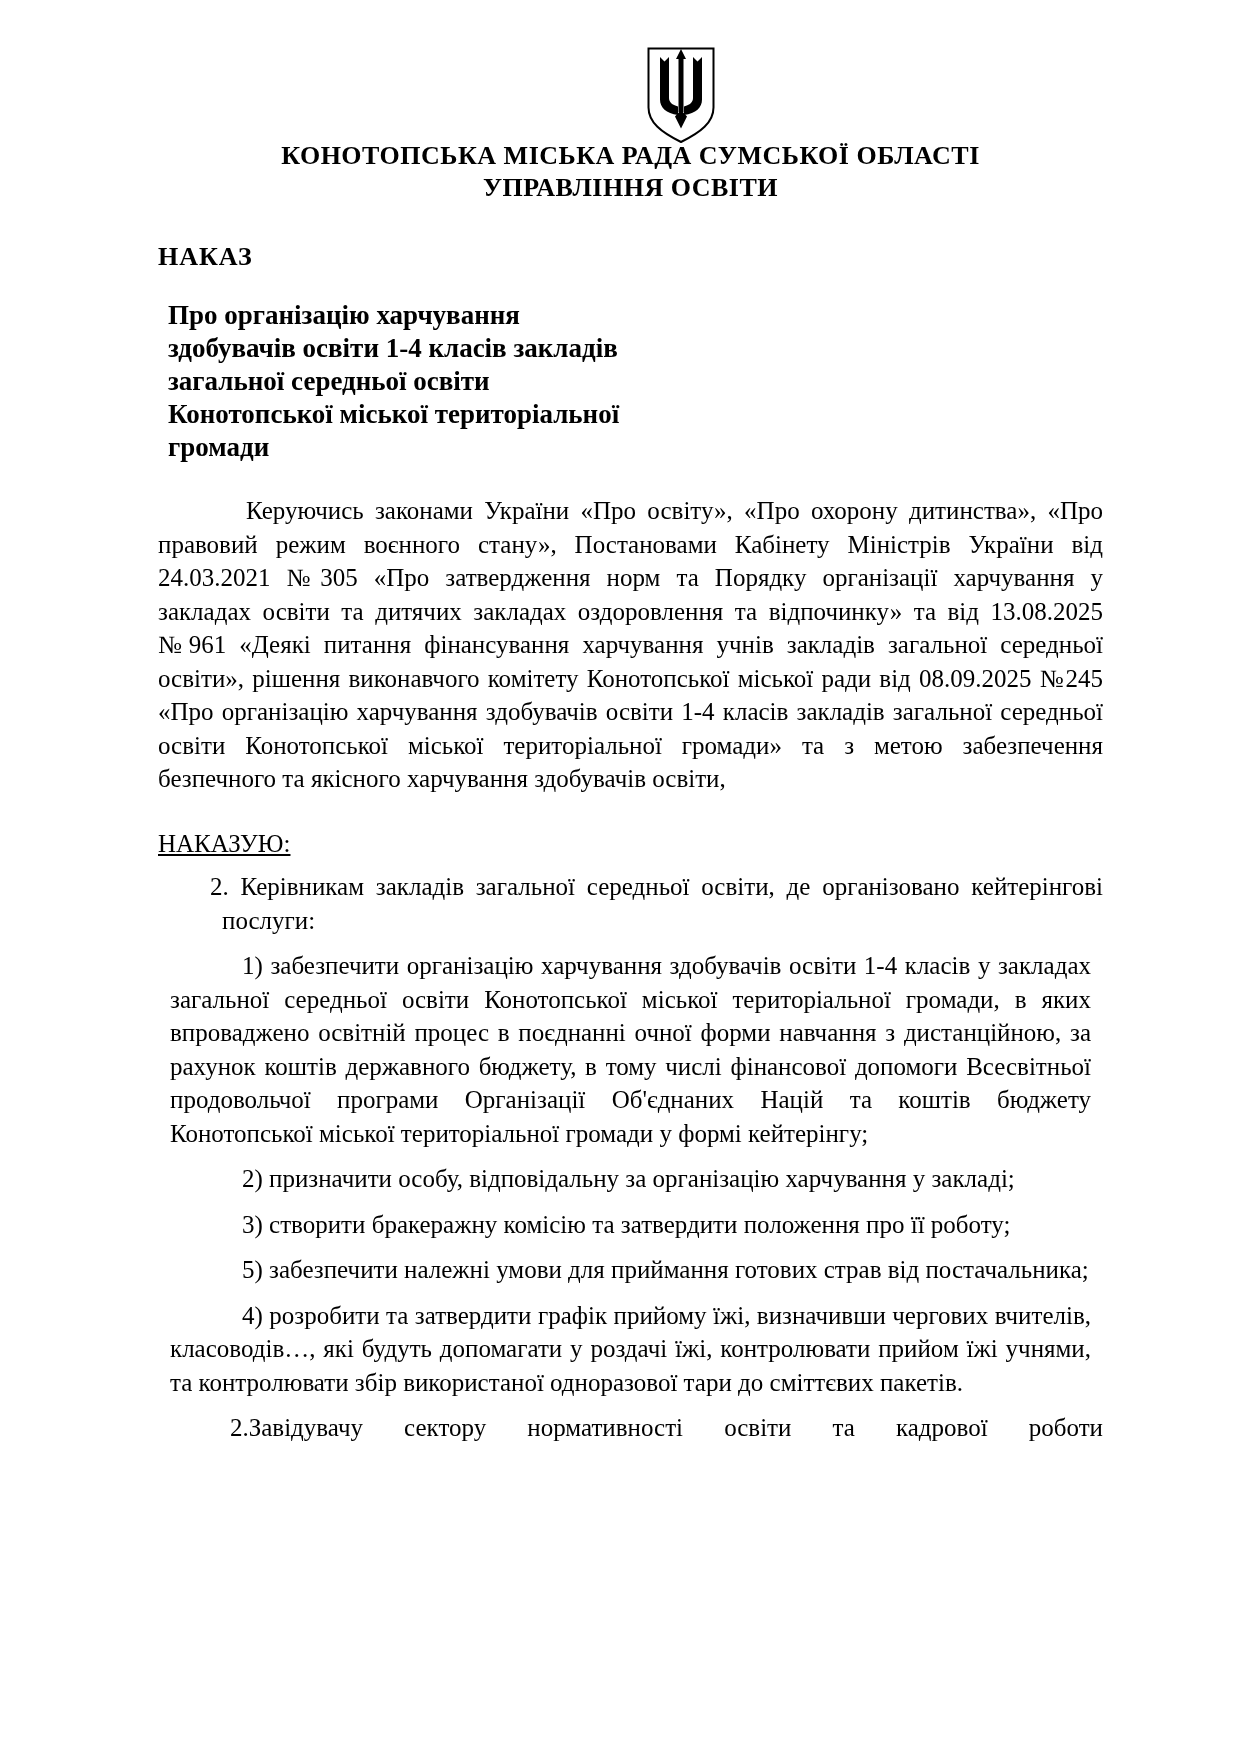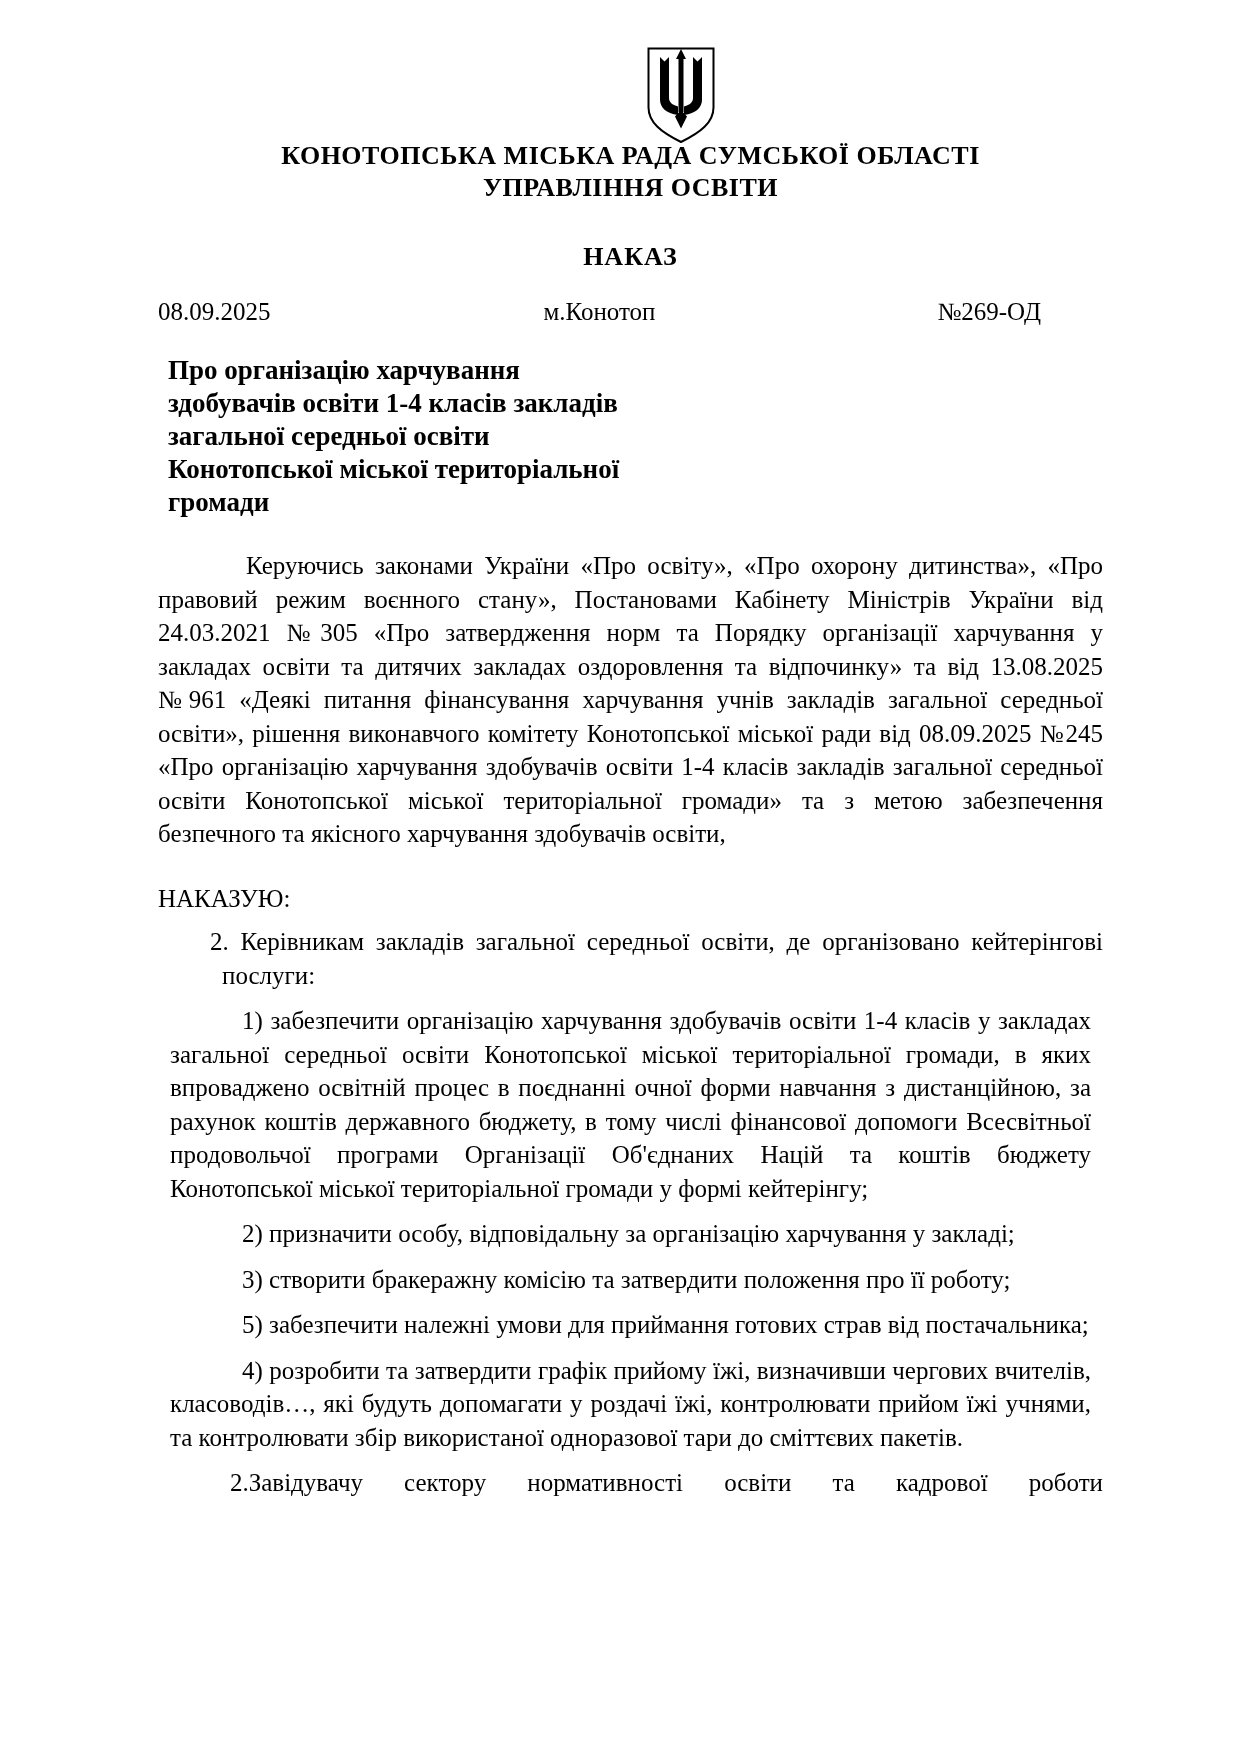--- a/index.html
+++ b/index.html
@@ -27,21 +27,20 @@
     margin:0;
     text-align:center;
     font-weight:bold;
     font-size:26px;
     line-height:32px;
     letter-spacing:0.5px;
   }
   .org-line.first { margin-top:140px; }
   .doc-type {
     margin:38px 0 0 0;
-    text-align:center;
     font-weight:bold;
     font-size:26px;
     line-height:30px;
     letter-spacing:1px;
   }
   .meta-row {
     display:flex;
     margin-top:24px;
     font-size:25px;
     line-height:31px;
@@ -61,20 +60,21 @@
     margin:30px 0 0 0;
     font-size:25px;
     line-height:33.5px;
     text-align:justify;
     text-indent:88px;
   }
   .order-word {
     margin:31px 0 0 0;
     font-size:25px;
     line-height:33.5px;
+    text-decoration:underline;
   }
   .point1 {
     margin:10px 0 0 64px;
     font-size:25px;
     line-height:33.5px;
     text-align:justify;
     text-indent:-12px;
   }
   .sub {
     margin:12px;
@@ -109,25 +109,20 @@
     </svg>
   </div>
 
   <div class="content">
 
     <p class="org-line first">КОНОТОПСЬКА МІСЬКА РАДА СУМСЬКОЇ ОБЛАСТІ</p>
     <p class="org-line">УПРАВЛІННЯ ОСВІТИ</p>
 
     <p class="doc-type">НАКАЗ</p>
 
-    <div class="meta-row">
-      <span class="meta-cell date">08.09.2025</span>
-      <span class="meta-cell place">м.Конотоп</span>
-      <span class="meta-cell num">№269-ОД</span>
-    </div>
 
     <div class="subject">
       <div>Про організацію харчування</div>
       <div>здобувачів освіти 1-4 класів закладів</div>
       <div>загальної середньої освіти</div>
       <div>Конотопської міської територіальної</div>
       <div>громади</div>
     </div>
 
     <p class="preamble">Керуючись законами України «Про освіту», «Про охорону дитинства», «Про правовий режим воєнного стану», Постановами Кабінету Міністрів України від 24.03.2021 №305 «Про затвердження норм та Порядку організації харчування у закладах освіти та дитячих закладах оздоровлення та відпочинку» та від 13.08.2025 №961 «Деякі питання фінансування харчування учнів закладів загальної середньої освіти», рішення виконавчого комітету Конотопської міської ради від 08.09.2025 №245 «Про організацію харчування здобувачів освіти 1-4 класів закладів загальної середньої освіти Конотопської міської територіальної громади» та з метою забезпечення безпечного та якісного харчування здобувачів освіти,</p>

